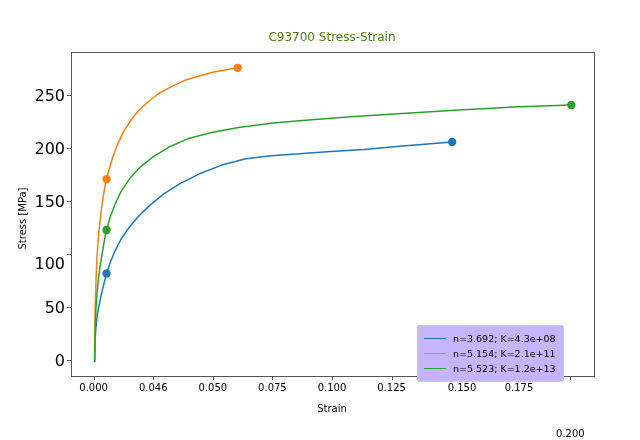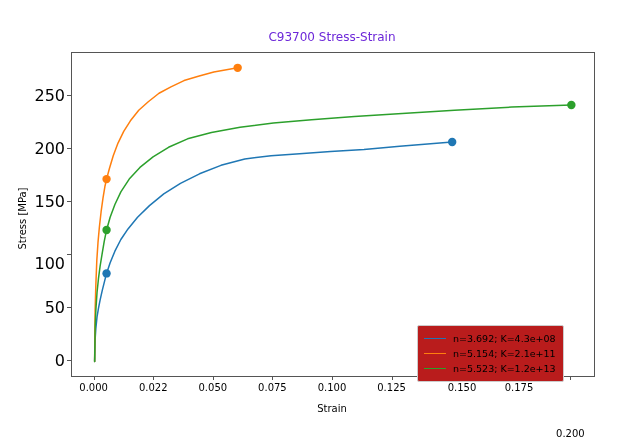--- a/index.html
+++ b/index.html
@@ -18,21 +18,21 @@
     left: 0; top: 0;
     width: 640px; height: 440px;
     background: #ffffff;
   }
   #chart-title {
     position: absolute;
     left: 71px; top: 30px;
     width: 522px;
     text-align: center;
     font-size: 12px;
-    color: #6d28d9;
+    color: #4d7c0f;
     white-space: nowrap;
   }
   #plot-area {
     position: absolute;
     left: 71px; top: 52px;
     width: 522px; height: 323px;
     border: 1px solid #555555;
     box-sizing: content-box;
     background: #ffffff;
   }
@@ -83,21 +83,21 @@
     text-align: center;
     font-size: 10px;
     transform: rotate(-90deg);
     transform-origin: center center;
     white-space: nowrap;
   }
   #legend {
     position: absolute;
     left: 417px; top: 325px;
     border: 1px solid #cccccc;
-    background: #b91c1c;
+    background: #c4b5fd;
     border-radius: 2px;
     padding: 5px 7px 5px 6px;
     box-sizing: border-box;
   }
   .legend-row {
     display: flex;
     align-items: center;
     height: 15px;
   }
   .legend-swatch {
@@ -131,21 +131,21 @@
         <polyline points="22.64,308.38 23.12,274.47 23.84,257.51 25.03,239.49 26.46,225.72 28.13,213.00 30.03,201.35 32.18,188.63 34.56,176.97 38.14,164.26 42.90,151.54 48.86,138.82 57.21,126.11 67.93,114.45 81.04,103.85 96.53,94.31 115.60,85.84 139.44,79.48 168.04,74.18 201.41,69.94 239.55,66.76 282.45,63.58 330.12,60.40 382.56,57.22 439.77,54.05 499.36,51.93" fill="none" stroke="#2ca02c" stroke-width="1.5" stroke-linejoin="round" stroke-linecap="round"></polyline>
         <circle cx="34.56" cy="176.97" r="4.2" fill="#2ca02c"></circle>
         <circle cx="499.36" cy="51.93" r="4.2" fill="#2ca02c"></circle>
       </svg>
   </div>
 
   <div id="ticks-x">
       <div class="tick-mark-x" style="left: 93.6438px; top: 376px;"></div>
       <div class="tick-label-x" style="left: 93.6438px; top: 382px;">0.000</div>
       <div class="tick-mark-x" style="left: 153.233px; top: 376px;"></div>
-      <div class="tick-label-x" style="left: 153.233px; top: 382px;">0.022</div>
+      <div class="tick-label-x" style="left: 153.233px; top: 382px;">0.046</div>
       <div class="tick-mark-x" style="left: 212.822px; top: 376px;"></div>
       <div class="tick-label-x" style="left: 212.822px; top: 382px; text-align: right;">0.050</div>
       <div class="tick-mark-x" style="left: 272.411px; top: 376px;"></div>
       <div class="tick-label-x" style="left: 272.411px; top: 382px;">0.075</div>
       <div class="tick-mark-x" style="left: 332px; top: 376px;"></div>
       <div class="tick-label-x" style="left: 332px; top: 382px;">0.100</div>
       <div class="tick-mark-x" style="left: 391.589px; top: 376px;"></div>
       <div class="tick-label-x" style="left: 391.589px; top: 382px;">0.125</div>
       <div class="tick-mark-x" style="left: 451.178px; top: 376px;"></div>
       <div class="tick-label-x" style="left: 462px; top: 382px;">0.150</div>

